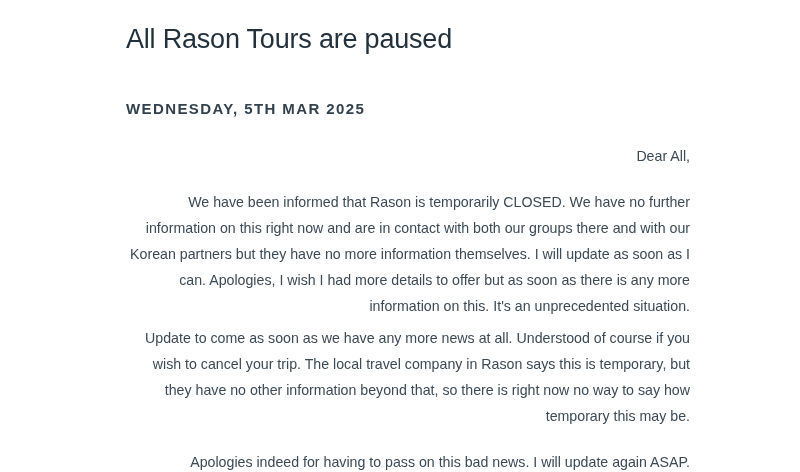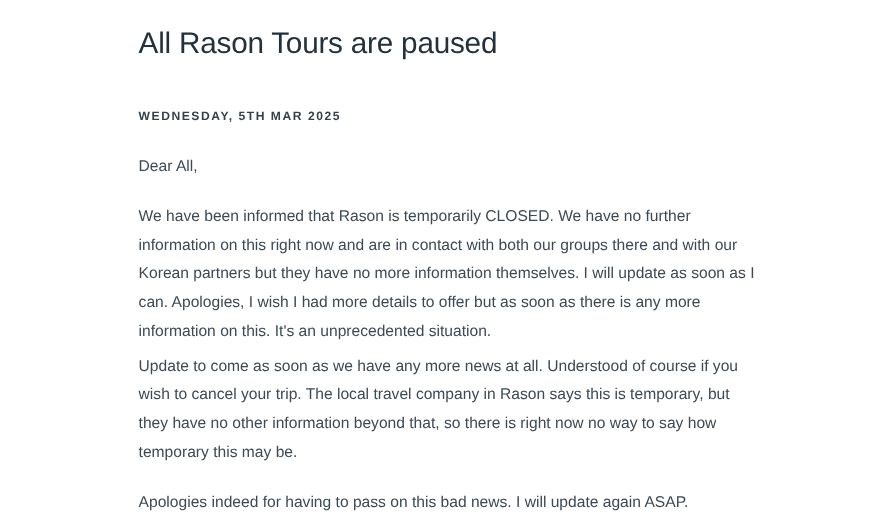--- a/index.html
+++ b/index.html
@@ -22,33 +22,34 @@
   }
   .article-title {
     font-size: 27px;
     line-height: 34px;
     font-weight: 400;
     color: #22313c;
     letter-spacing: -0.2px;
     margin: 0 0 44px 0;
   }
   .article-date {
-    font-size: 11px;
+    font-size: 15px;
     font-weight: 700;
     letter-spacing: 1.4px;
     color: #33414d;
     text-transform: uppercase;
     margin: 0 0 26px 0;
   }
   .body-copy p {
     font-size: 14.2px;
     line-height: 26px;
     color: #3c4a56;
     margin: 0 0 20px 0;
     max-width: 565px;
+    text-align: right;
   }
   .body-copy p.tight {
     margin-bottom: 6px;
   }
 </style>
 </head>
 <body>
 
 <div class="page">
 

